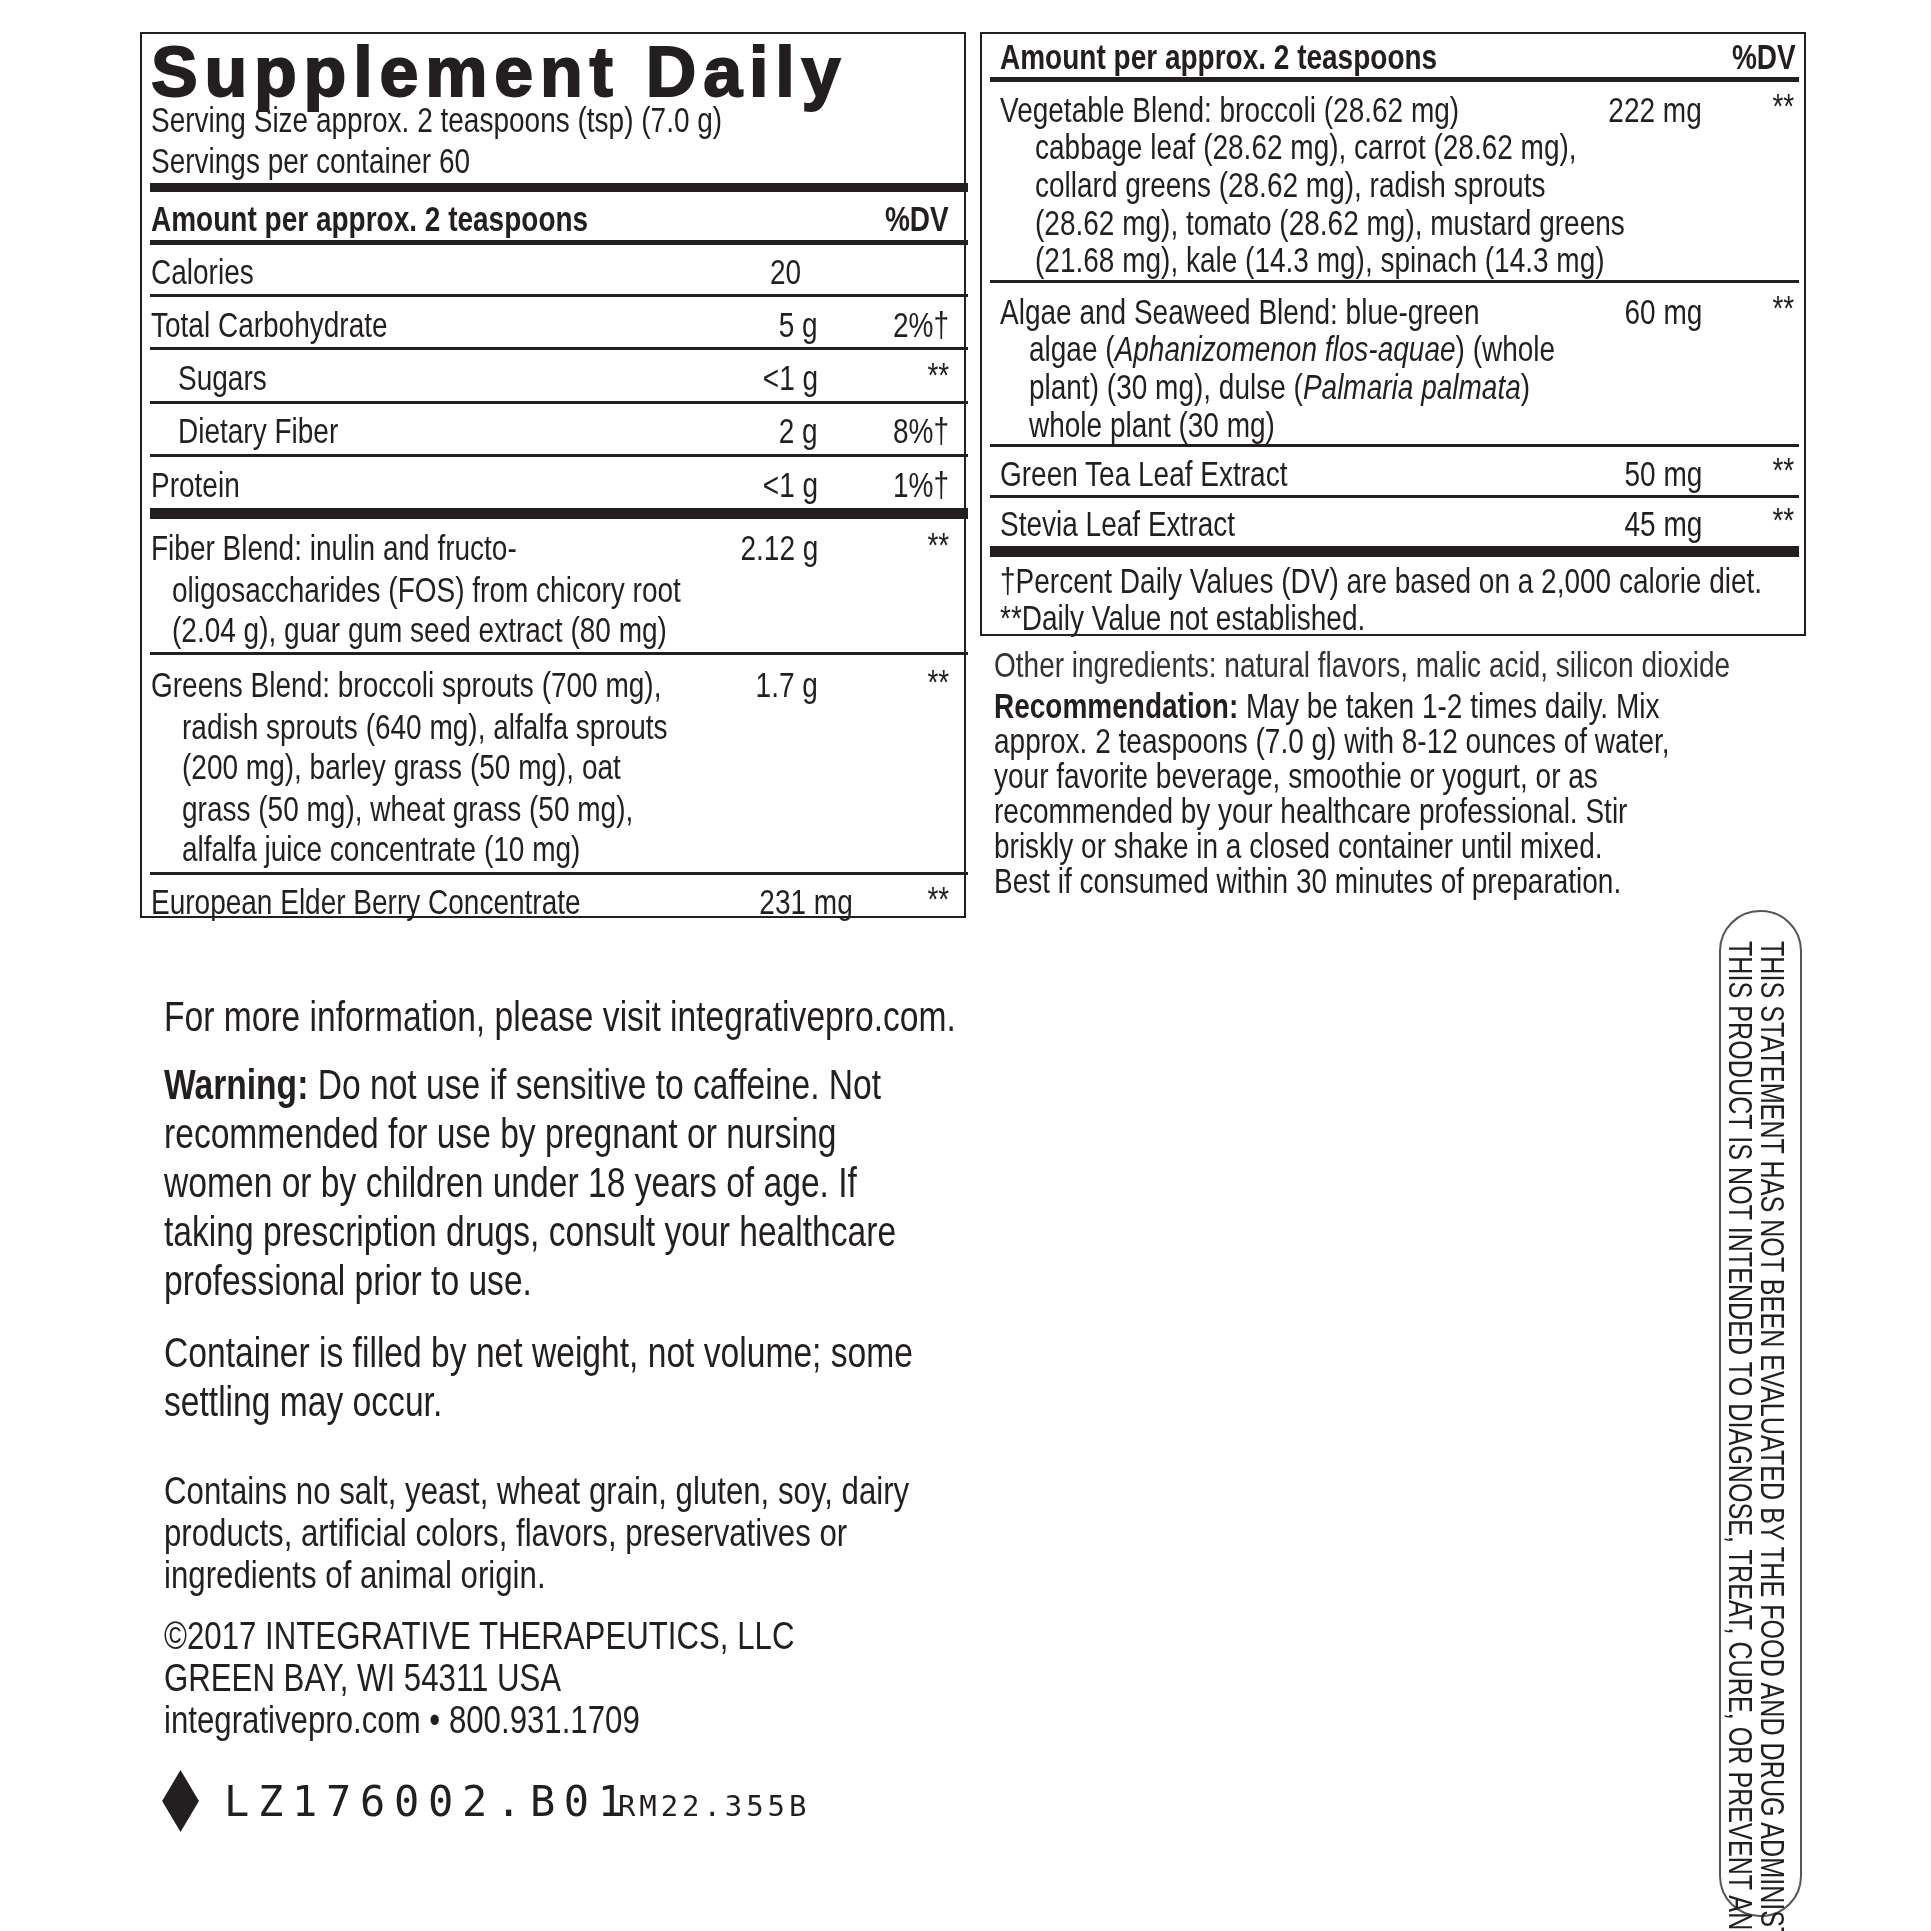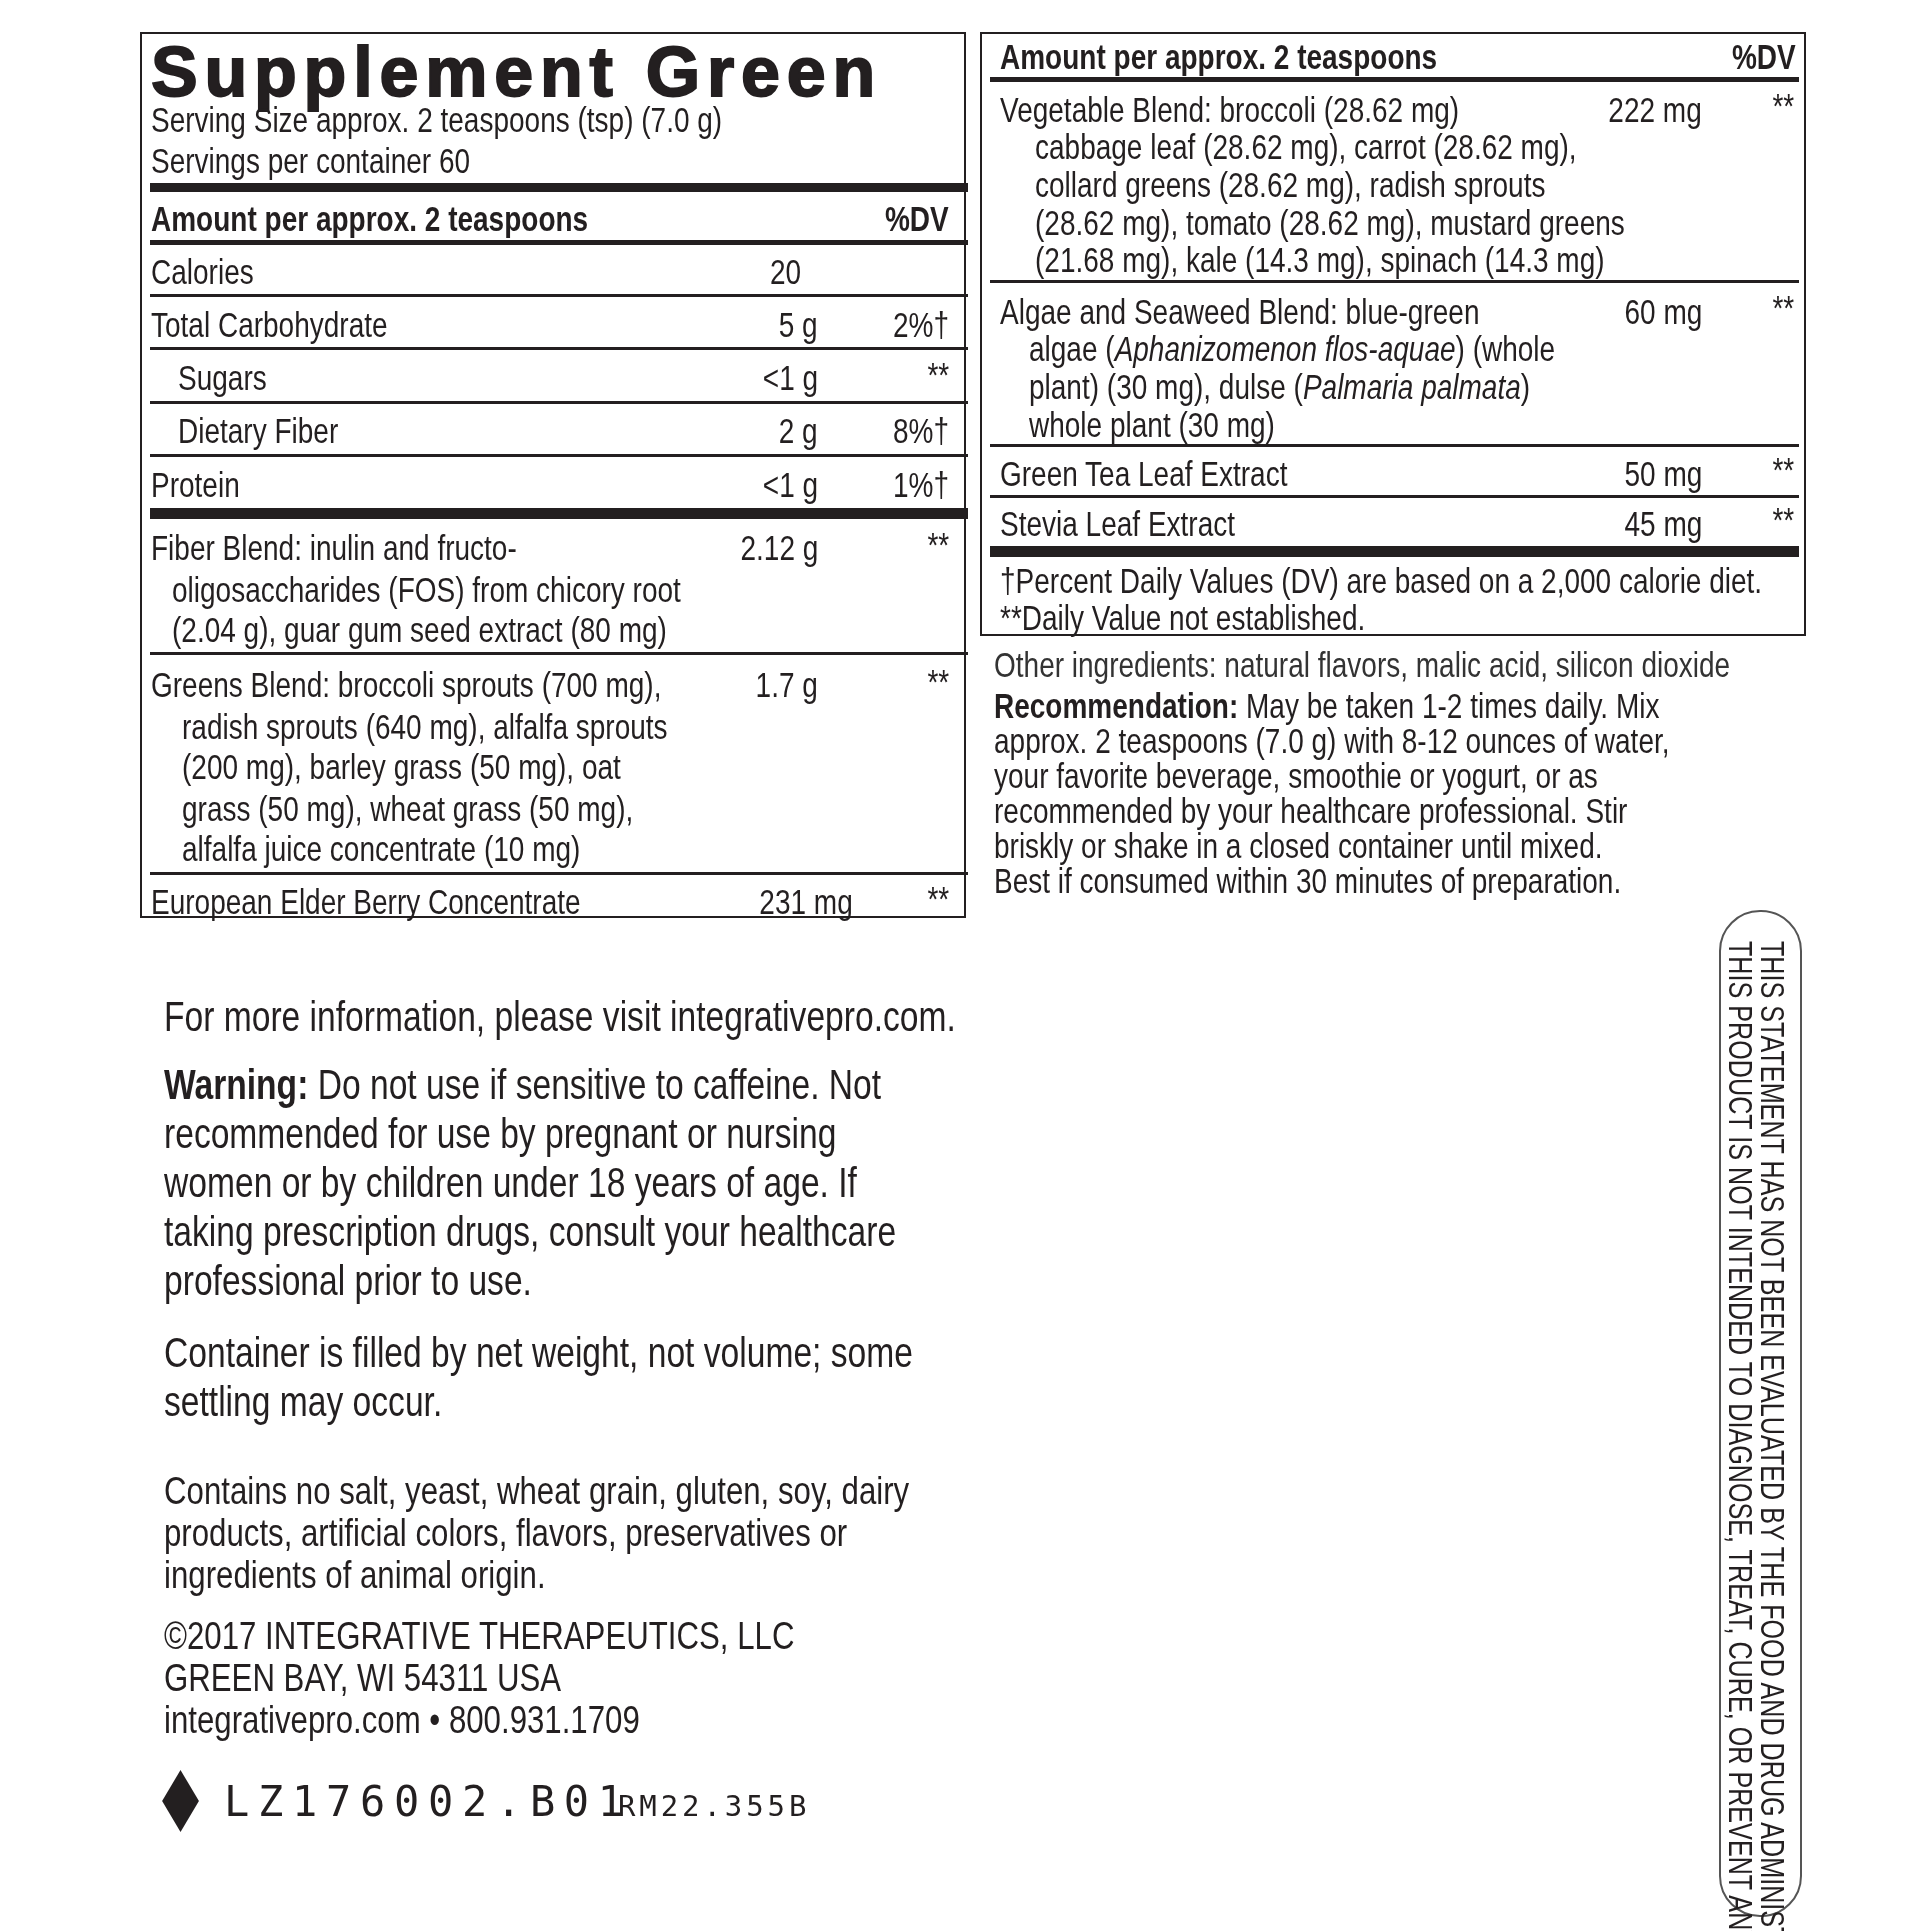--- a/index.html
+++ b/index.html
@@ -20,21 +20,21 @@
   .mono { font-family: "DejaVu Sans Mono", monospace; }
   i { font-style: italic; }
   .pill { position: absolute; border: 2.9px solid #555; border-radius: 41px; box-sizing: border-box; }
   .vert { position: absolute; transform-origin: 0 0; transform: rotate(90deg); white-space: nowrap; }
 </style>
 </head>
 <body>
 
 <div class="box" style="left:140px; top:32px; width:826px; height:886px;"></div>
 
-<div class="abs title" style="left:151px; top:37px;">Supplement Green</div>
+<div class="abs title" style="left:151px; top:37px;">Supplement Daily</div>
 
 <div class="abs t34 cond" style="left:151px; top:100px;">Serving Size approx. 2 teaspoons (tsp) (7.0 g)</div>
 <div class="abs t34 cond" style="left:151px; top:141px;">Servings per container 60</div>
 
 <div class="rule" style="left:150px; top:183px; width:818px; height:8.7px;"></div>
 
 <div class="abs t34b cond" style="left:151px; top:199px;">Amount per approx. 2 teaspoons</div>
 <div class="abs t34b condr" style="right:982px; top:199px;">%DV</div>
 
 <div class="rule" style="left:150px; top:240px; width:818px; height:4.8px;"></div>

